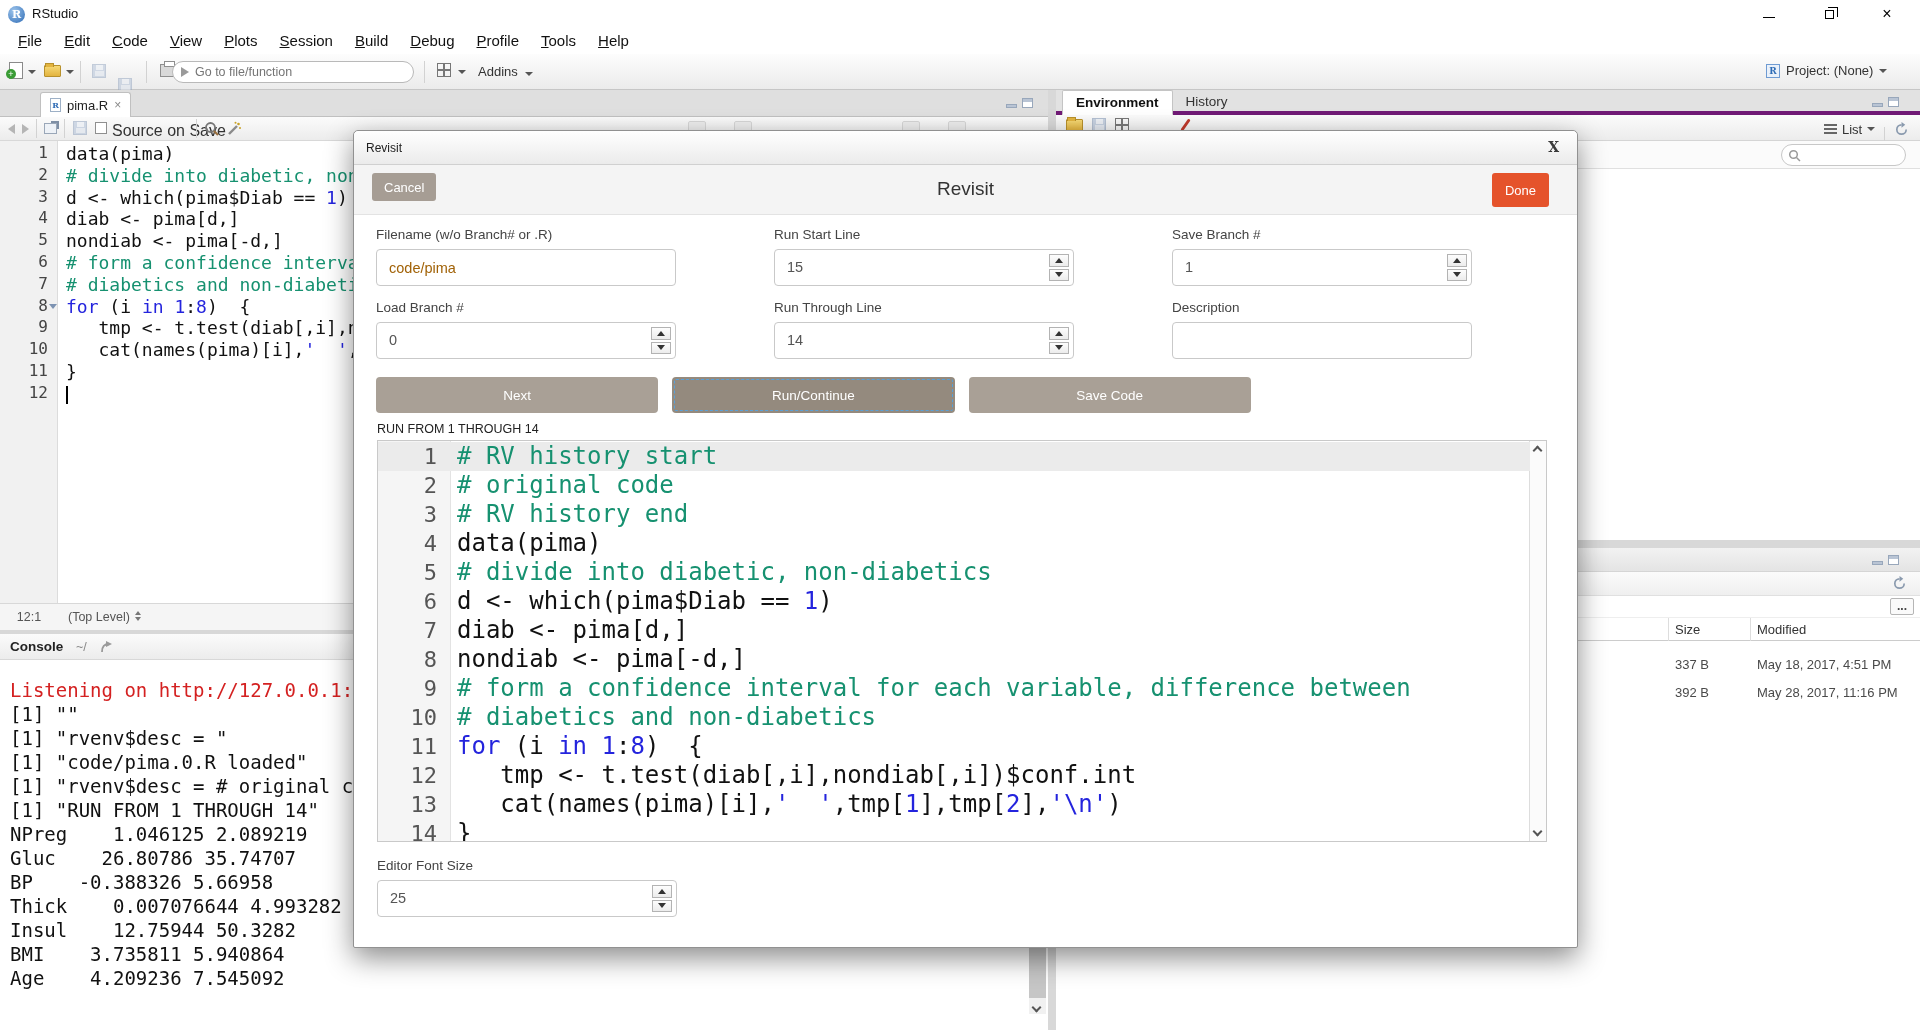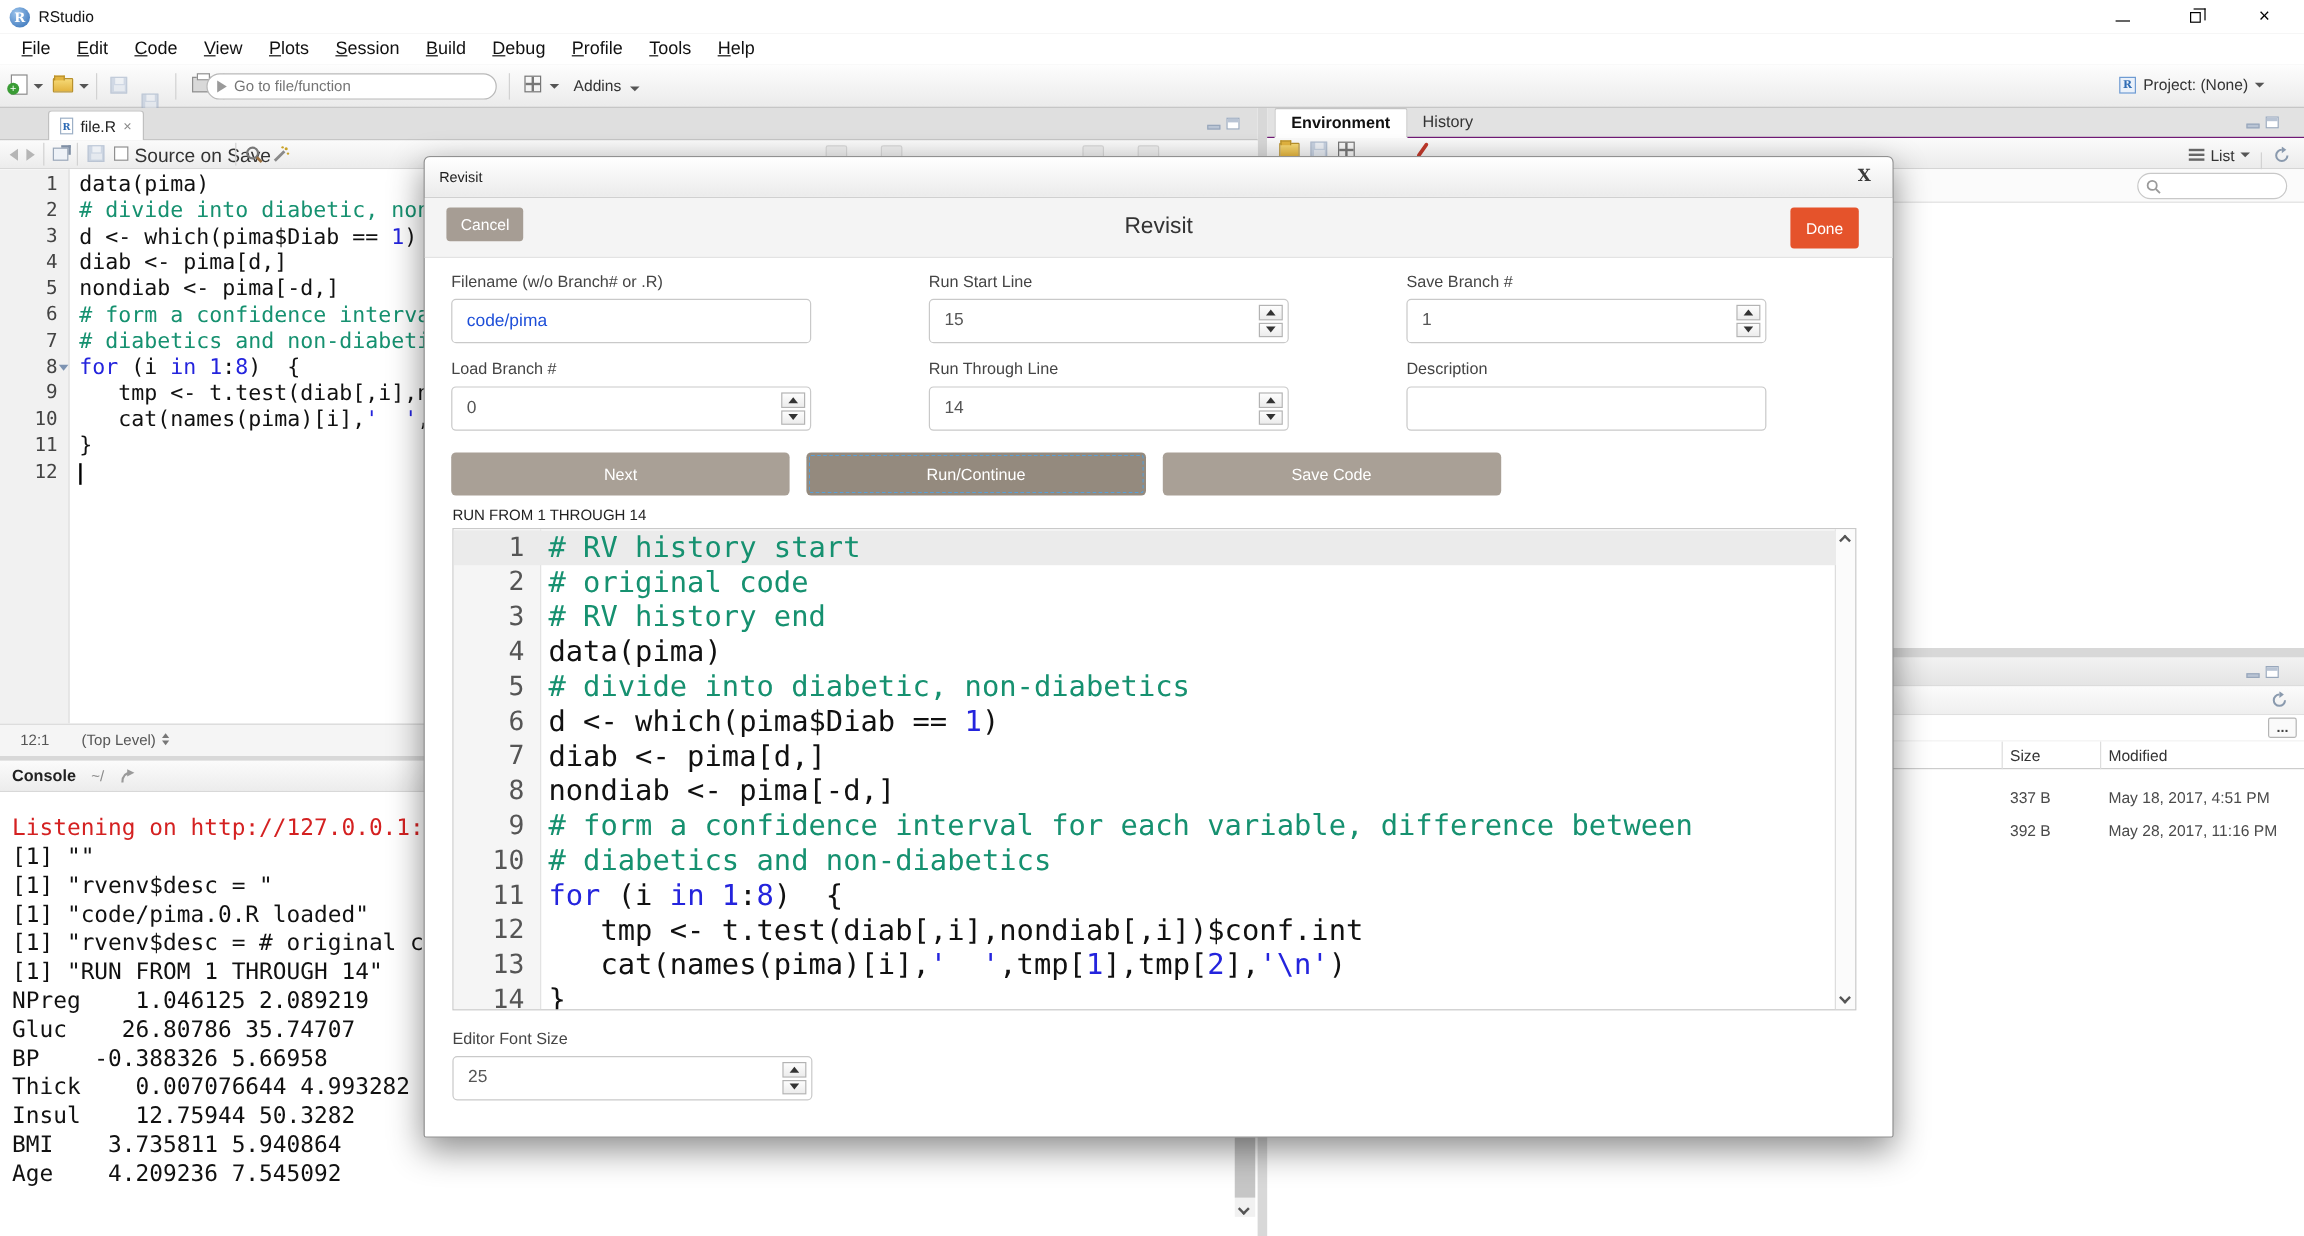--- a/index.html
+++ b/index.html
@@ -97,21 +97,21 @@
   .con-line { white-space:pre; height:24px; }
   .con-red { color:#d42121; }
   .con-scroll { position:absolute; left:1029px; top:30px; width:17px; height:350px; background:#f1f1f1; }
   .con-thumb { position:absolute; left:0; top:284px; width:17px; height:50px; background:#c6c6c6; }
   .chev { display:inline-block; width:7px; height:7px; border-left:2px solid #555; border-top:2px solid #555; }
   .chev-up { transform:rotate(45deg); } .chev-down { transform:rotate(225deg); }
   .con-chev { position:absolute; left:4px; top:340px; }
 
   
   .env-pane { left:1056px; top:90px; width:864px; height:450px; }
-  .env-tabstrip { left:0; top:0; width:100%; height:25px; background:#e2e2e2; border-bottom:1px solid #701a75; display:flex; padding-left:6px; }
+  .env-tabstrip { left:0; top:0; width:100%; height:25px; background:#e2e2e2; border-bottom:4px solid #701a75; display:flex; padding-left:6px; }
   .rtab { padding:4px 13px 0 13px; font-size:13.5px; color:#333; height:25px; }
   .rtab.active { background:#fff; border:1px solid #c4c4c4; border-bottom:1px solid #fff; font-weight:bold; color:#111; border-radius:2px 2px 0 0; }
   .env-minmax { left:816px; top:7px; }
   .env-toolbar { left:0; top:25px; width:100%; height:26px; background:linear-gradient(#fbfbfb,#ececec); border-bottom:1px solid #d5d5d5; }
   .list-group { position:absolute; left:768px; top:5px; display:flex; align-items:center; gap:5px; font-size:13px; color:#333; }
   .icon-lines { width:13px; height:10px; border-top:2px solid #666; border-bottom:2px solid #666; position:relative; }
   .icon-lines:before { content:""; position:absolute; left:0; top:2px; width:13px; height:2px; background:#666; }
   .env-search-row { left:0; top:51px; width:100%; height:28px; background:#fbfbfb; border-bottom:1px solid #e0e0e0; }
   .search-box { position:absolute; left:725px; top:3px; width:125px; height:22px; border:1px solid #c8c8c8; border-radius:11px; background:#fff; display:flex; align-items:center; padding-left:6px; }
   .search-input { border:none; outline:none; width:92px; background:transparent; font-size:12px; }
@@ -139,21 +139,21 @@
   .dlg-header { left:0; top:34px; width:100%; height:50px; background:#f4f4f4; border-bottom:1px solid #e3e3e3; }
   .dlg-header-title { position:absolute; left:0; width:100%; text-align:center; top:13px; font-size:19px; color:#333; }
   .btn { border:none; border-radius:3px; color:#fff; font-size:13px; font-family:"Liberation Sans",sans-serif; }
   .btn-cancel { position:absolute; left:18px; top:8px; height:28px; padding:0 12px; background:#a69d94; }
   .btn-done { position:absolute; right:28px; top:8px; height:34px; padding:0 13px; background:#e5532b; }
   .dlg-body { position:absolute; left:0; top:84px; width:100%; }
   .fld-grid { margin:12px 0 0 22px; display:grid; grid-template-columns:300px 300px 300px; column-gap:98px; row-gap:14px; }
   .fld-label { font-size:13.5px; color:#444; margin-bottom:7px; }
   .fld-box { position:relative; width:100%; height:37px; border:1px solid #c9c9c9; border-radius:4px; background:#fff; }
   .fld-value { position:absolute; left:12px; top:0; line-height:35px; font-size:14.5px; color:#555; }
-  .txtin { width:100%; height:37px; border:1px solid #c9c9c9; border-radius:4px; padding-left:12px; font-size:14.5px; color:#1d4ed8; outline:none; font-family:"Liberation Sans",sans-serif; background:#fff; }
+  .txtin { width:100%; height:37px; border:1px solid #c9c9c9; border-radius:4px; padding-left:12px; font-size:14.5px; color:#a16207; outline:none; font-family:"Liberation Sans",sans-serif; background:#fff; }
   .spin { position:absolute; right:4px; top:4px; bottom:4px; width:20px; display:flex; flex-direction:column; gap:2px; }
   .spin-b { flex:1; border:1px solid #b3b3b3; background:linear-gradient(#fdfdfd,#ececec); display:flex; align-items:center; justify-content:center; }
   .tri-up { width:0;height:0;border-left:4px solid transparent;border-right:4px solid transparent;border-bottom:5px solid #333; }
   .tri-dn { width:0;height:0;border-left:4px solid transparent;border-right:4px solid transparent;border-top:5px solid #333; }
   .btn-row { margin:18px 30px 0 22px; display:grid; grid-template-columns:repeat(4,1fr); gap:14px; }
   .dlg-btn { height:36px; background:#a9a096; border:none; border-radius:4px; color:#fff; font-size:13.5px; font-family:"Liberation Sans",sans-serif; }
   .dlg-btn.active { background:#948a7e; outline:1px dashed #58a0d8; outline-offset:-3px; }
   .run-label { margin:9px 0 4px 23px; font-size:12.5px; color:#222; }
   .dlg-code { position:relative; margin-left:23px; width:1170px; height:402px; border:1px solid #c9c9c9; background:#fff; overflow:hidden; }
   .dc-gutterbg { position:absolute; left:0; top:0; width:73px; height:100%; background:#f5f5f5; border-right:1px solid #e3e3e3; }
@@ -219,21 +219,21 @@
     <span class="icon-cube">R</span>
     <span>Project: (None)</span>
     <span class="caret" style="margin-left:6px;"></span>
   </div>
 </div>
 
 <div class="abs pane editor-pane">
   <div class="abs ed-tabstrip">
     <div class="abs ed-tab">
       <span class="icon-rdoc">R</span>
-      <span class="ed-tab-label">file.R</span>
+      <span class="ed-tab-label">pima.R</span>
       <span class="tab-close">×</span>
     </div>
     <div class="abs pane-minmax ed-minmax">
       <span class="pm-min"></span>
       <span class="pm-max"></span>
     </div>
   </div>
   <div class="abs ed-toolbar">
     <span class="abs edt-item arrow-l" style="left:8px;top:7px;"></span>
     <span class="abs edt-item arrow-r" style="left:22px;top:7px;"></span>

